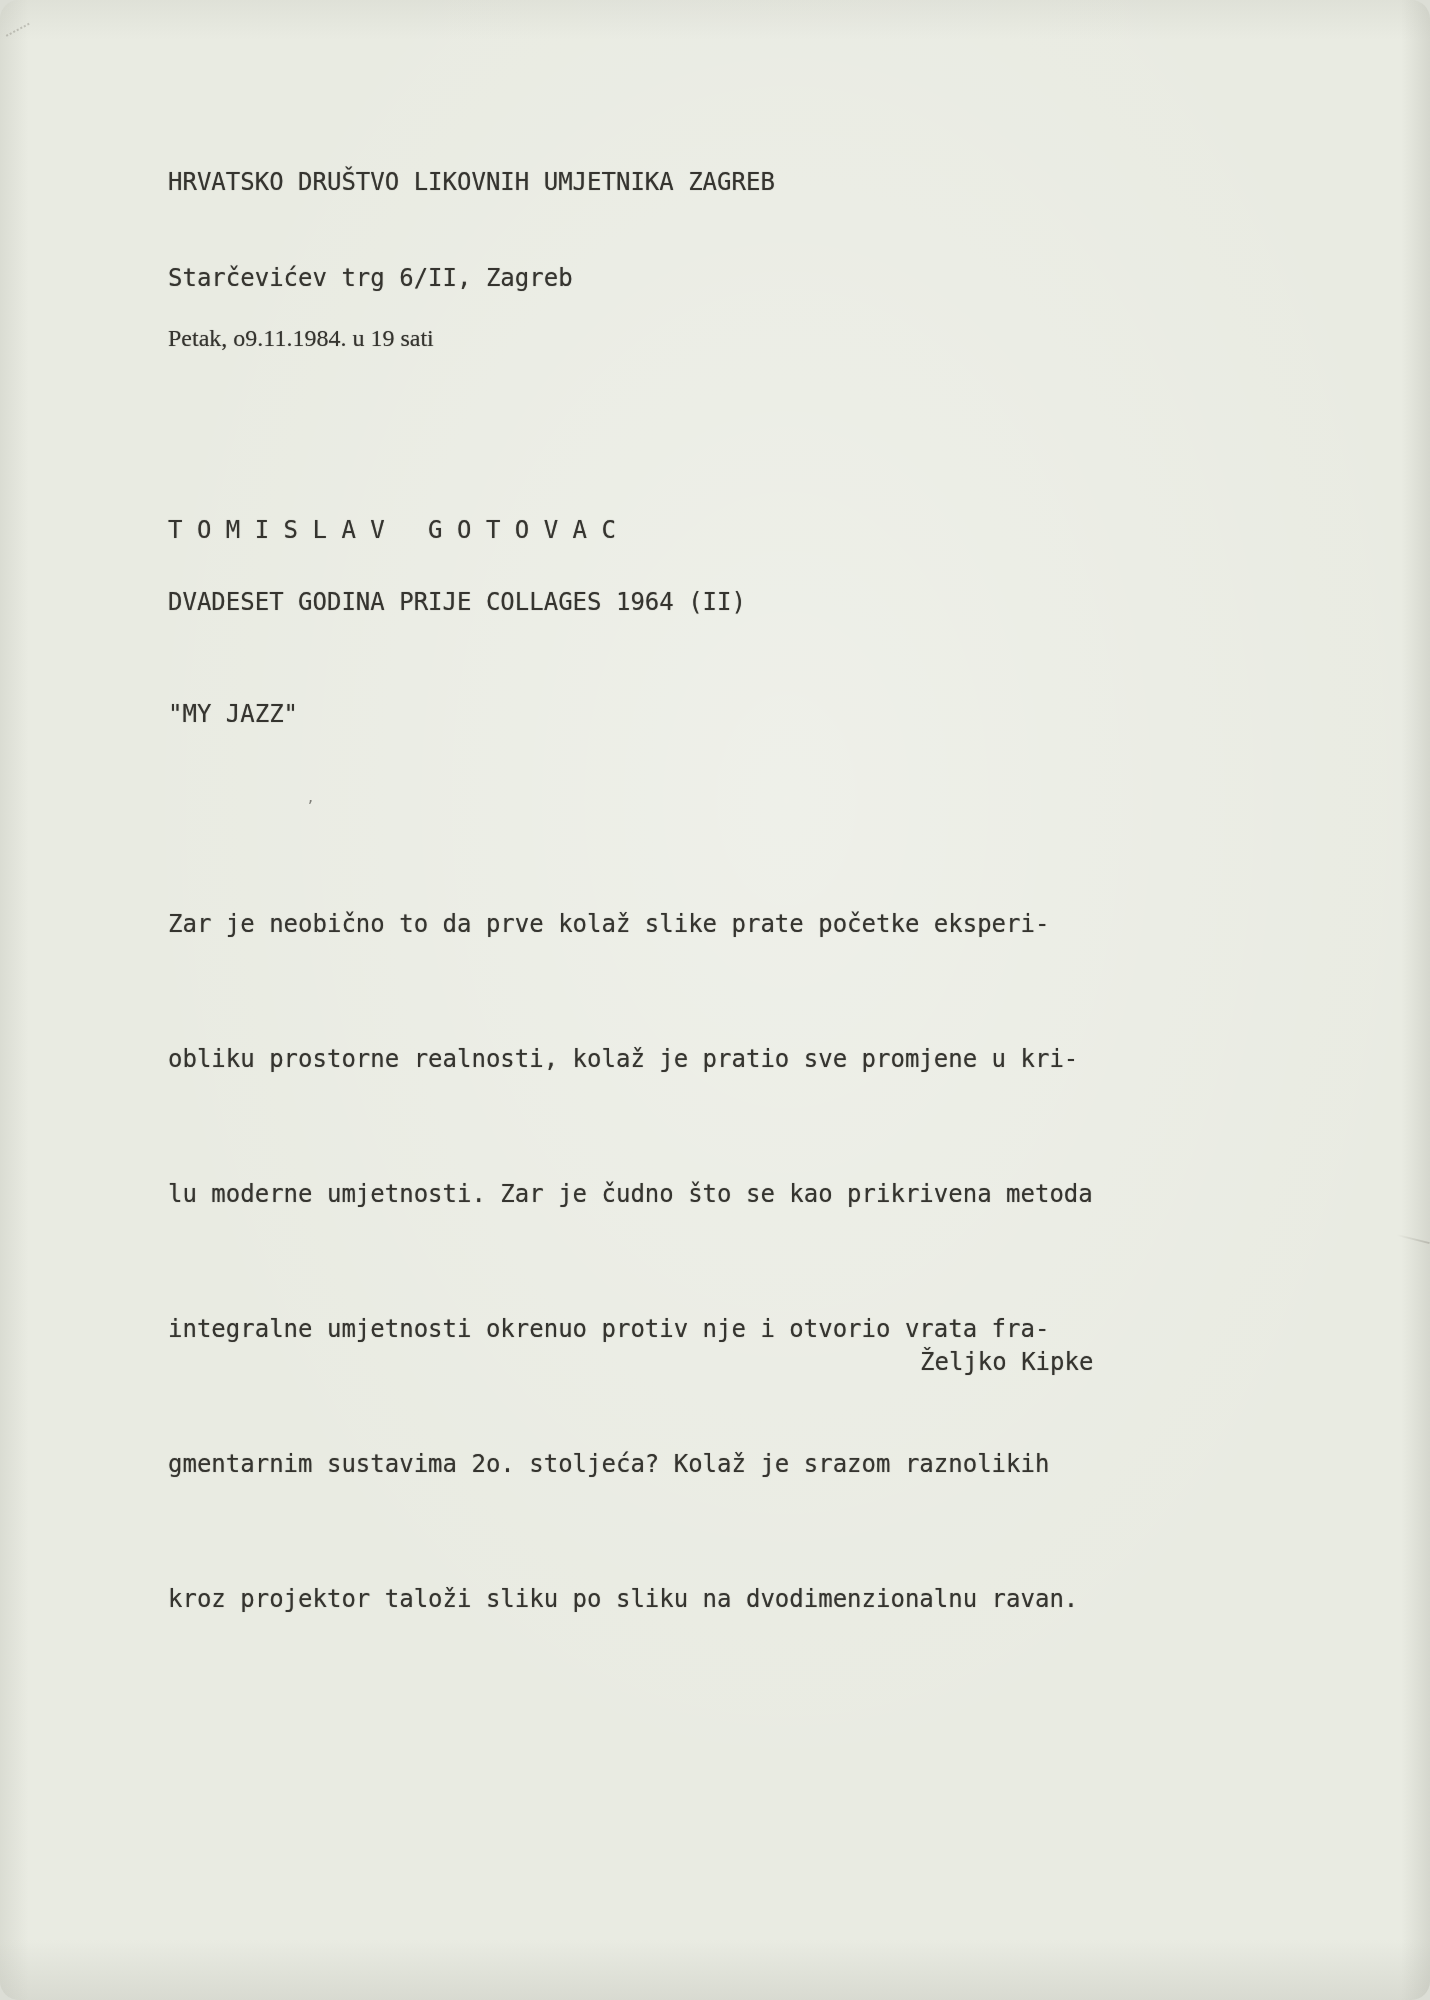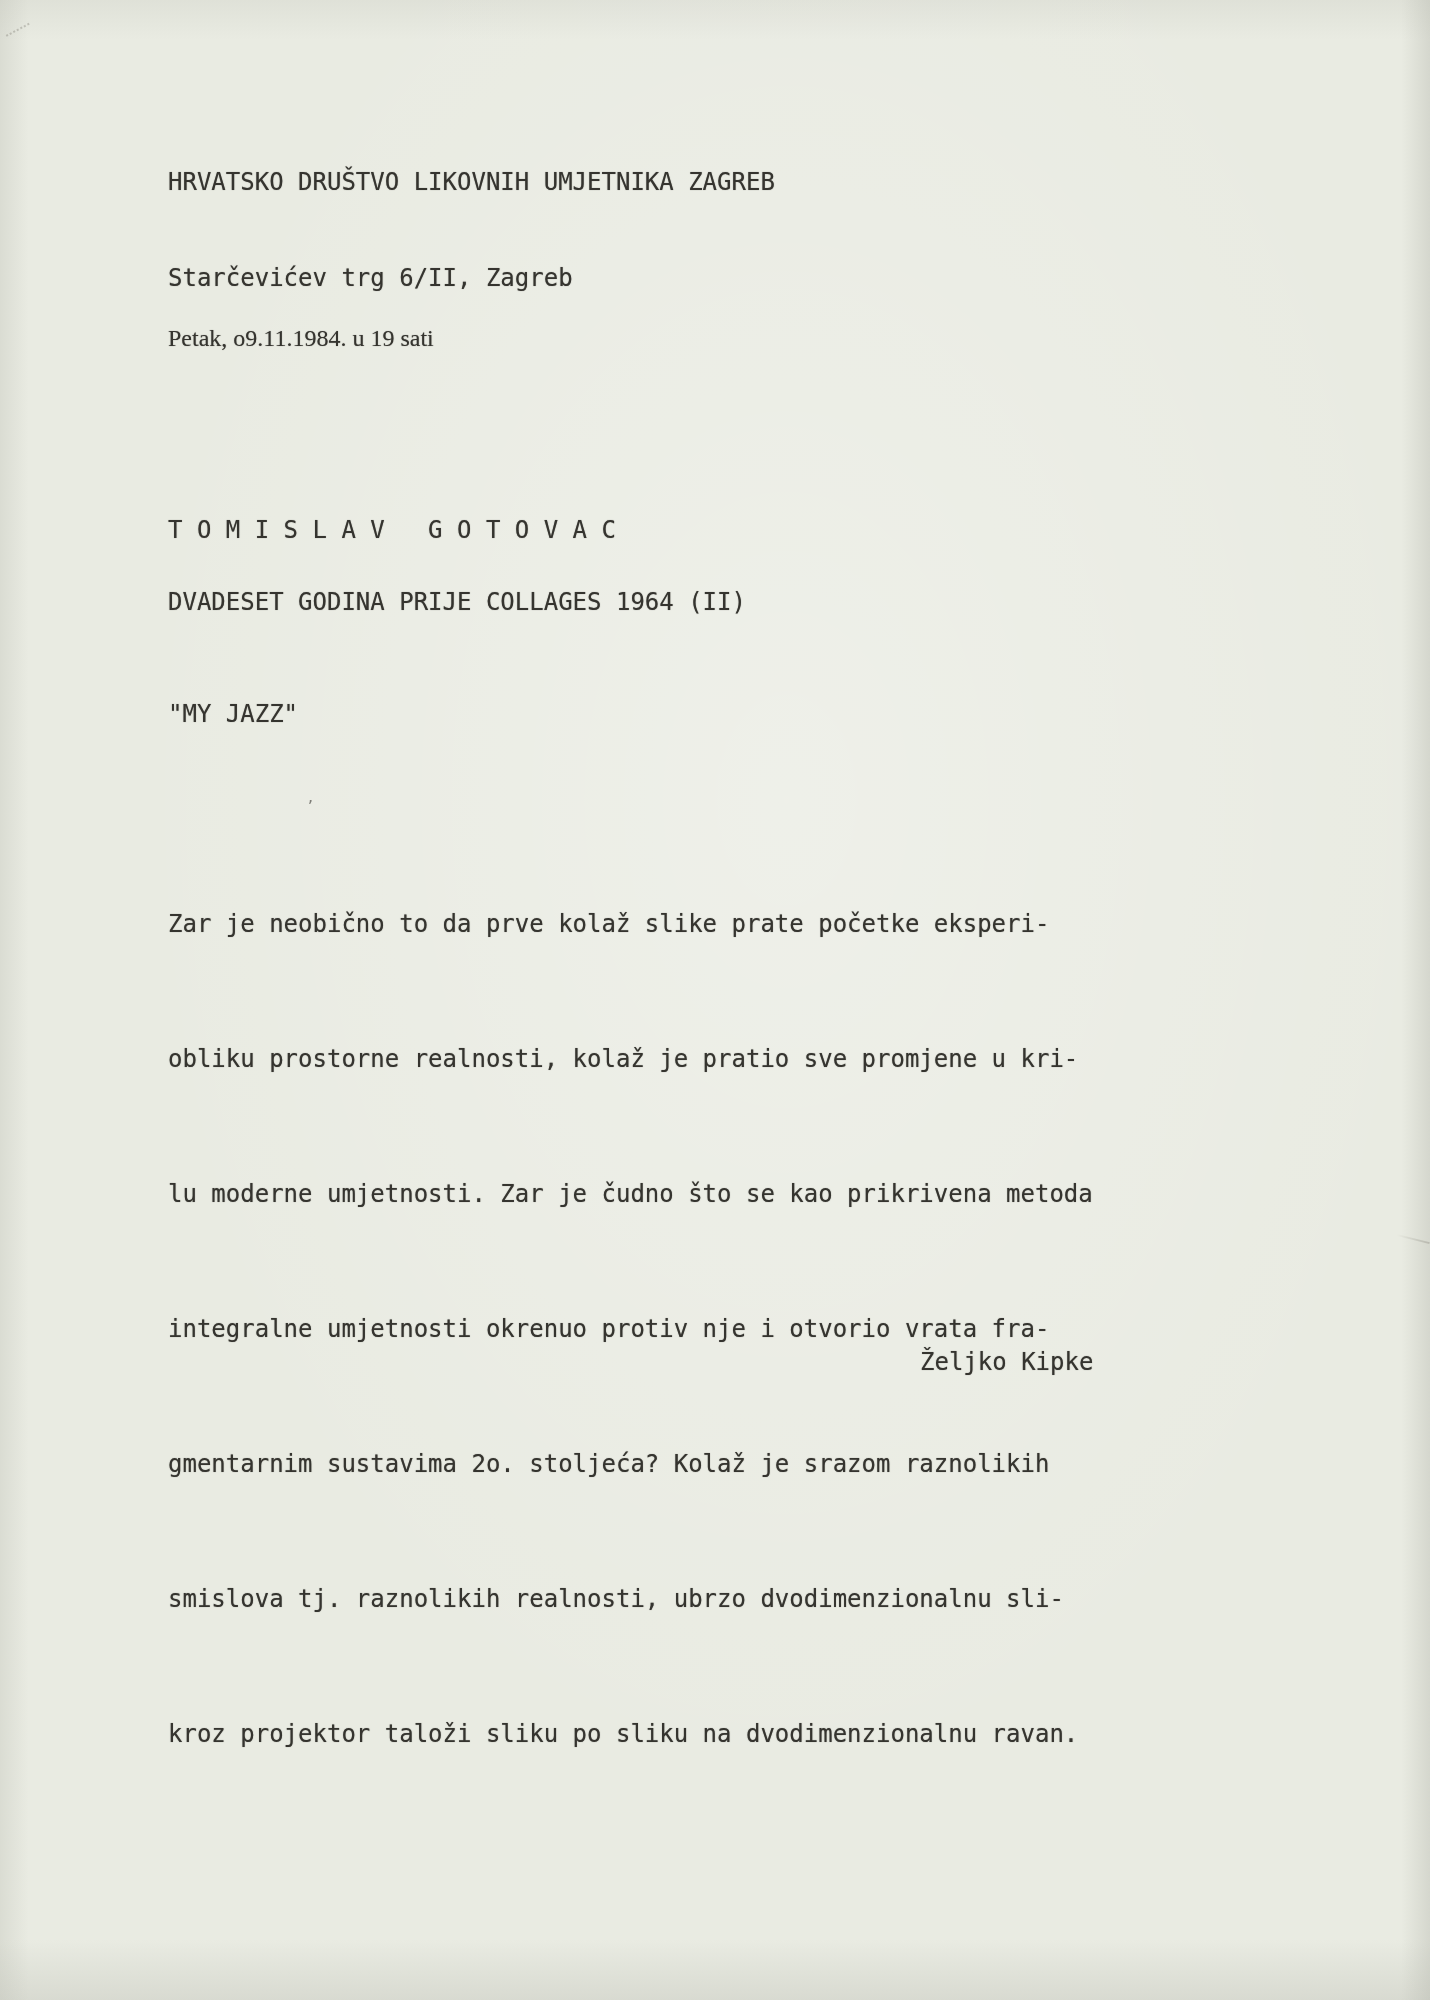--- a/index.html
+++ b/index.html
@@ -15,20 +15,21 @@
   .paper {
     position: relative;
     width: 1430px;
     height: 2000px;
     background:
       radial-gradient(ellipse at 55% 40%, rgba(255,255,255,0.25) 0%, rgba(255,255,255,0) 60%),
       linear-gradient(90deg, rgba(190,192,182,0.35) 0%, rgba(190,192,182,0) 2%, rgba(190,192,182,0) 98%, rgba(175,177,167,0.35) 100%),
       linear-gradient(180deg, rgba(200,202,192,0.30) 0%, rgba(200,202,192,0) 2%, rgba(200,202,192,0) 97%, rgba(185,187,177,0.35) 100%),
       #e9ebe2;
     overflow: hidden;
+    border-radius: 19px;
   }
   .type {
     position: absolute;
     color: #35342f;
     font-size: 24px;
     line-height: 45px;
     white-space: pre;
     text-shadow: 0 0 1px rgba(53,52,47,0.55);
     letter-spacing: 0;
   }
@@ -83,21 +84,20 @@
   <div class="type worktitle">"MY JAZZ"</div>
 
   <div class="mark-stray">ʼ</div>
 
   <div class="type bodytext">
     <div class="line">Zar je neobično to da prve kolaž slike prate početke eksperi-</div>
     <div class="line">obliku prostorne realnosti, kolaž je pratio sve promjene u kri-</div>
     <div class="line">lu moderne umjetnosti. Zar je čudno što se kao prikrivena metoda</div>
     <div class="line">integralne umjetnosti okrenuo protiv nje i otvorio vrata fra-</div>
     <div class="line">gmentarnim sustavima 2o. stoljeća? Kolaž je srazom raznolikih</div>
-    <div class="line">smislova tj. raznolikih realnosti, ubrzo dvodimenzionalnu sli-</div>
     <div class="line">kroz projektor taloži sliku po sliku na dvodimenzionalnu ravan.</div>
     
     
     
     
   </div>
 
   <div class="type signature">Željko Kipke</div>
 
 </div>

